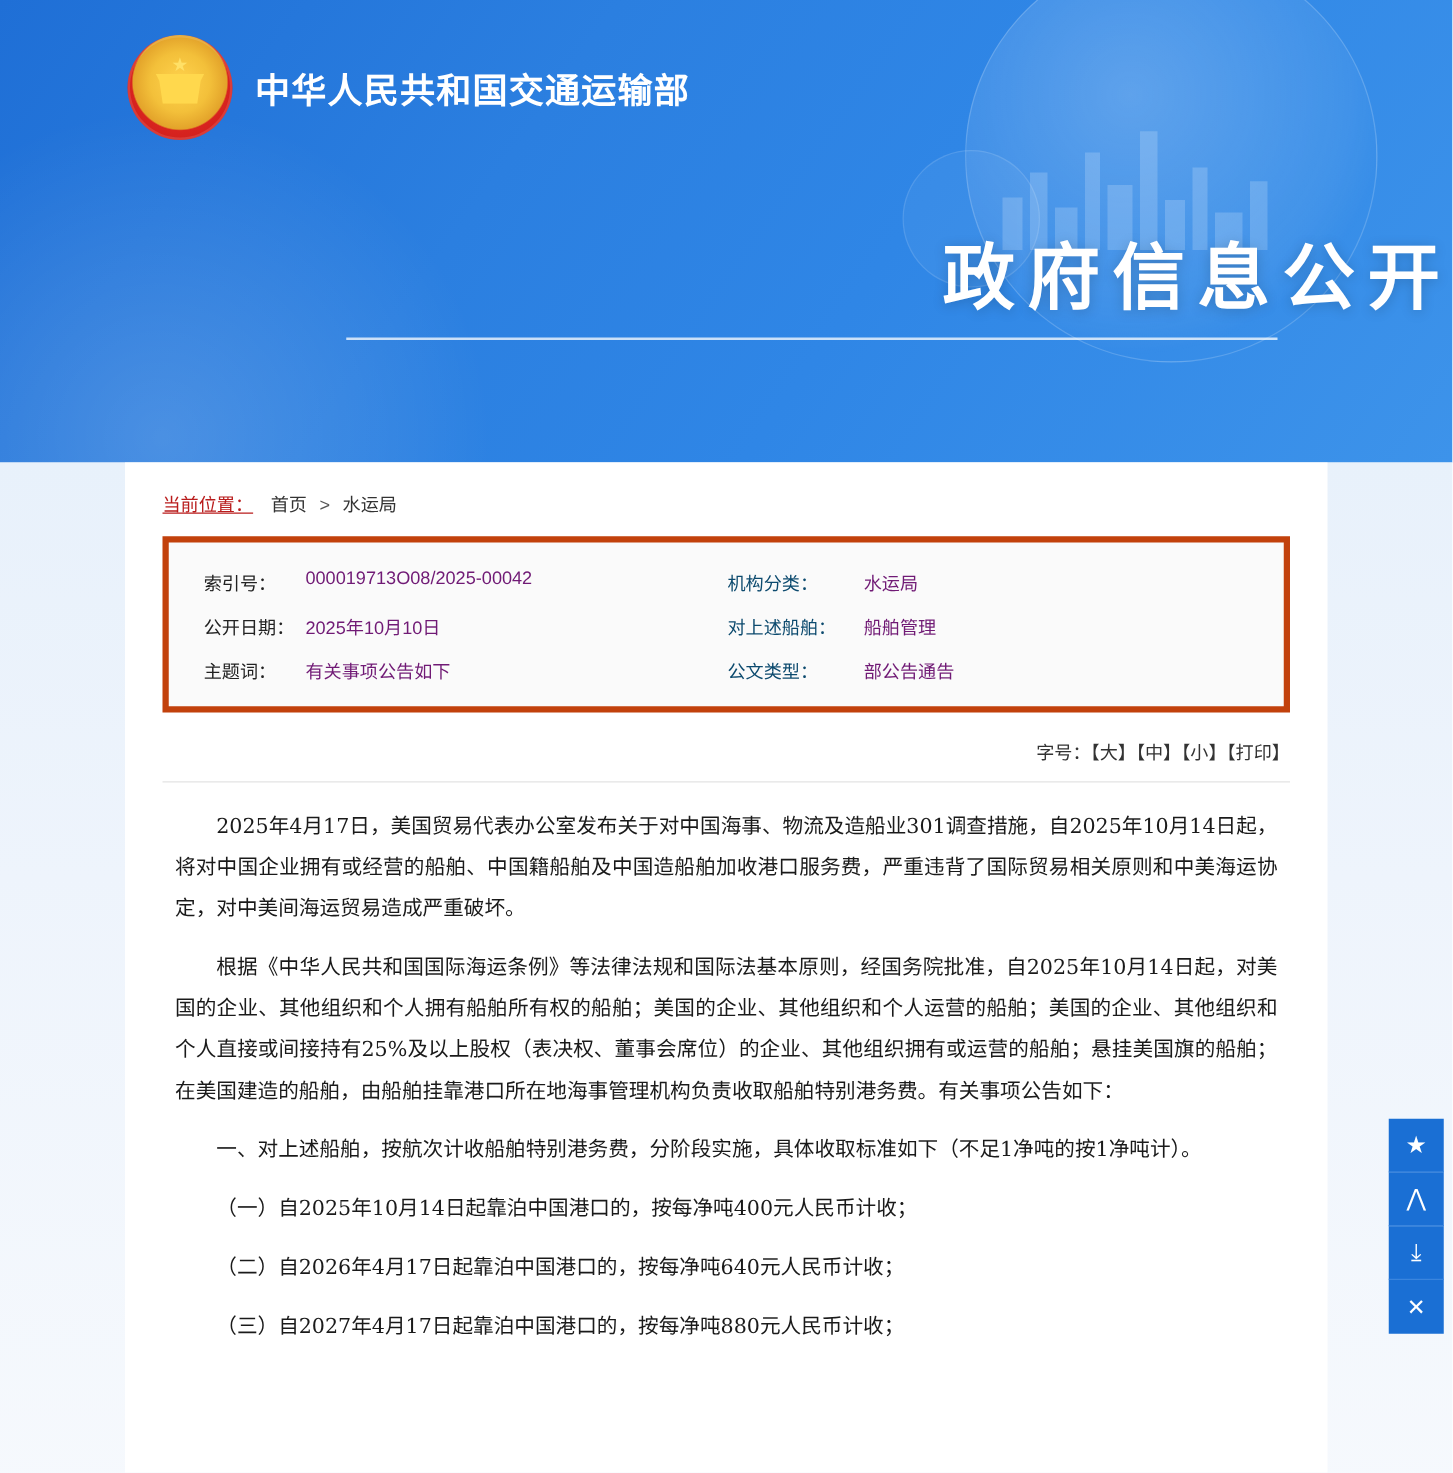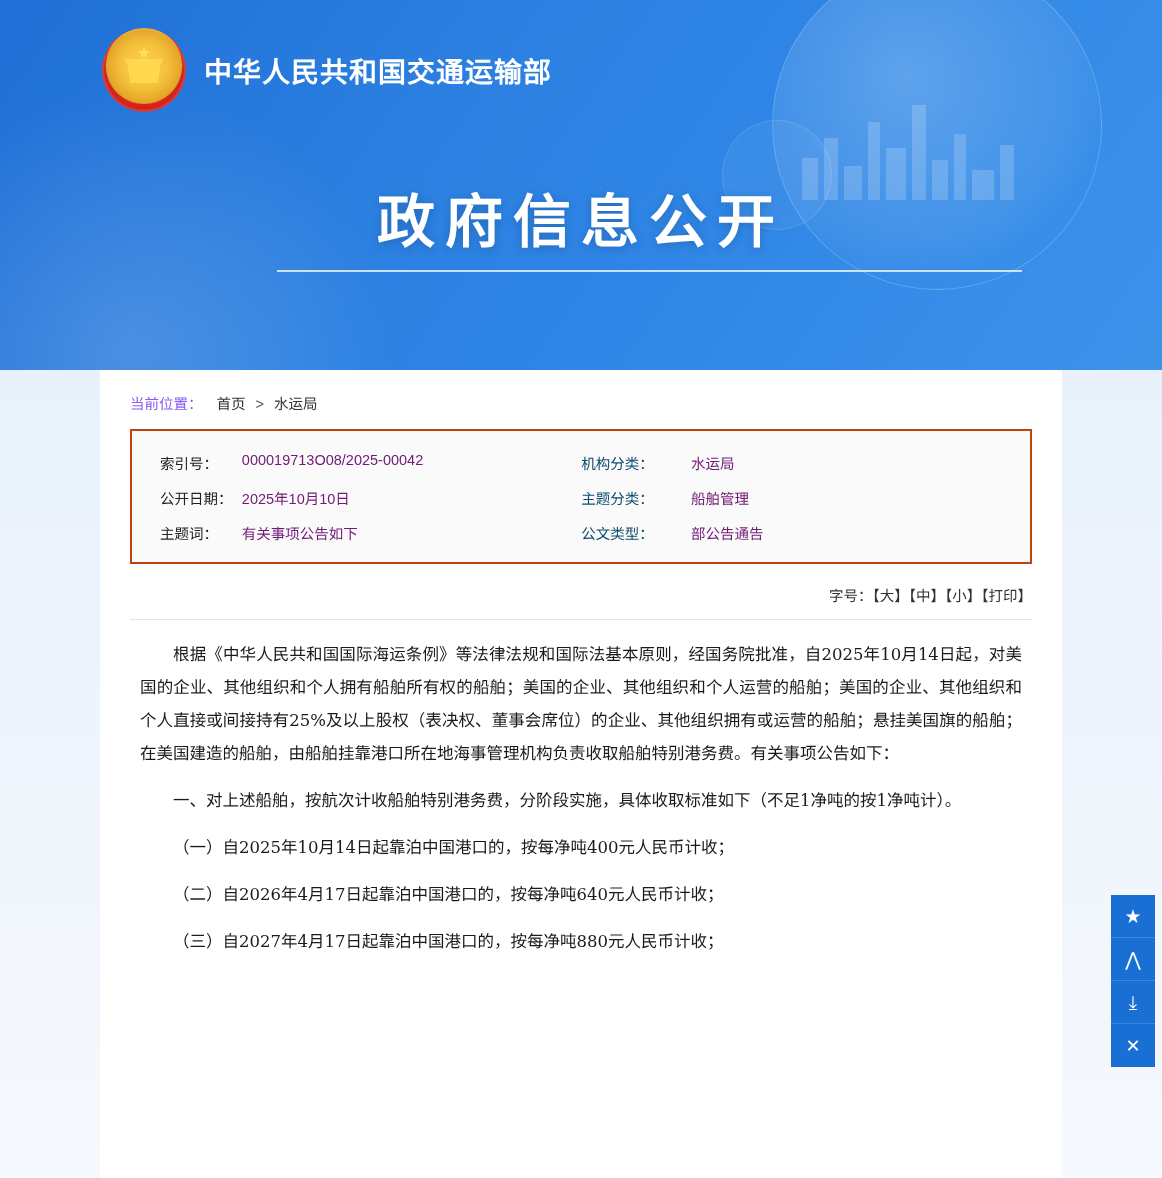--- a/index.html
+++ b/index.html
@@ -109,21 +109,21 @@
     font-size: 28px;
     font-weight: bold;
     letter-spacing: 1px;
     white-space: nowrap;
   }
   .banner-title {
     position: absolute;
     left: 0;
     right: 0;
     top: 175px;
-    text-align: center;
+    text-align: right;
     color: #ffffff;
     font-size: 58px;
     font-weight: bold;
     letter-spacing: 10px;
     text-shadow: 0 2px 10px rgba(0,0,0,0.18);
   }
   .banner-rule {
     position: absolute;
     left: 277px;
     width: 745px;
@@ -146,27 +146,27 @@
     width: 962px;
     background: #ffffff;
     min-height: 808px;
     padding: 0 0 30px 0;
   }
   .breadcrumb {
     padding: 22px 30px 16px 30px;
     font-size: 14.5px;
     color: #333333;
   }
-  .breadcrumb .label { color: #8b5cf6; margin-right: 10px; }
+  .breadcrumb .label { color: #b91c1c; margin-right: 10px; text-decoration: underline; }
   .breadcrumb a { color: #333; text-decoration: none; text-align: center; }
   .breadcrumb .sep { margin: 0 6px; color: #555; }
 
   .meta-box {
     margin: 0 30px;
-    border: 2px solid #c2410c;
+    border: 5px solid #c2410c;
     background: #fafafa;
     padding: 14px 0 12px 0;
   }
   .meta-table { width: 100%; border-collapse: collapse; }
   .meta-table td {
     font-size: 14.5px;
     color: #222222;
     padding: 7px 0;
     vertical-align: top;
   }
@@ -280,41 +280,42 @@
           <tbody>
             <tr>
               <td class="k">索引号：</td>
               <td class="v">000019713O08/2025-00042</td>
               <td class="k2">机构分类：</td>
               <td class="v">水运局</td>
             </tr>
             <tr>
               <td class="k">公开日期：</td>
               <td class="v">2025年10月10日</td>
-              <td class="k2">主题分类：</td>
+              <td class="k2">对上述船舶：</td>
               <td class="v">船舶管理</td>
             </tr>
             <tr>
               <td class="k">主题词：</td>
               <td class="v">有关事项公告如下</td>
               <td class="k2">公文类型：</td>
               <td class="v">部公告通告</td>
             </tr>
           </tbody>
         </table>
       </div>
 
 
       <div class="fontsize-bar">
         <span>字号：</span><span class="opt">【大】</span><span class="opt">【中】</span><span class="opt">【小】</span><span class="opt">【打印】</span>
       </div>
 
       <div class="divider"></div>
 
       <div class="article">
+        <p>2025年4月17日，美国贸易代表办公室发布关于对中国海事、物流及造船业301调查措施，自2025年10月14日起，将对中国企业拥有或经营的船舶、中国籍船舶及中国造船舶加收港口服务费，严重违背了国际贸易相关原则和中美海运协定，对中美间海运贸易造成严重破坏。</p>
         <p>根据《中华人民共和国国际海运条例》等法律法规和国际法基本原则，经国务院批准，自2025年10月14日起，对美国的企业、其他组织和个人拥有船舶所有权的船舶；美国的企业、其他组织和个人运营的船舶；美国的企业、其他组织和个人直接或间接持有25%及以上股权（表决权、董事会席位）的企业、其他组织拥有或运营的船舶；悬挂美国旗的船舶；在美国建造的船舶，由船舶挂靠港口所在地海事管理机构负责收取船舶特别港务费。有关事项公告如下：</p>
         <p>一、对上述船舶，按航次计收船舶特别港务费，分阶段实施，具体收取标准如下（不足1净吨的按1净吨计）。</p>
         <p>（一）自2025年10月14日起靠泊中国港口的，按每净吨400元人民币计收；</p>
         <p>（二）自2026年4月17日起靠泊中国港口的，按每净吨640元人民币计收；</p>
         <p>（三）自2027年4月17日起靠泊中国港口的，按每净吨880元人民币计收；</p>
 
       </div>
 
     </div>
   </div>

